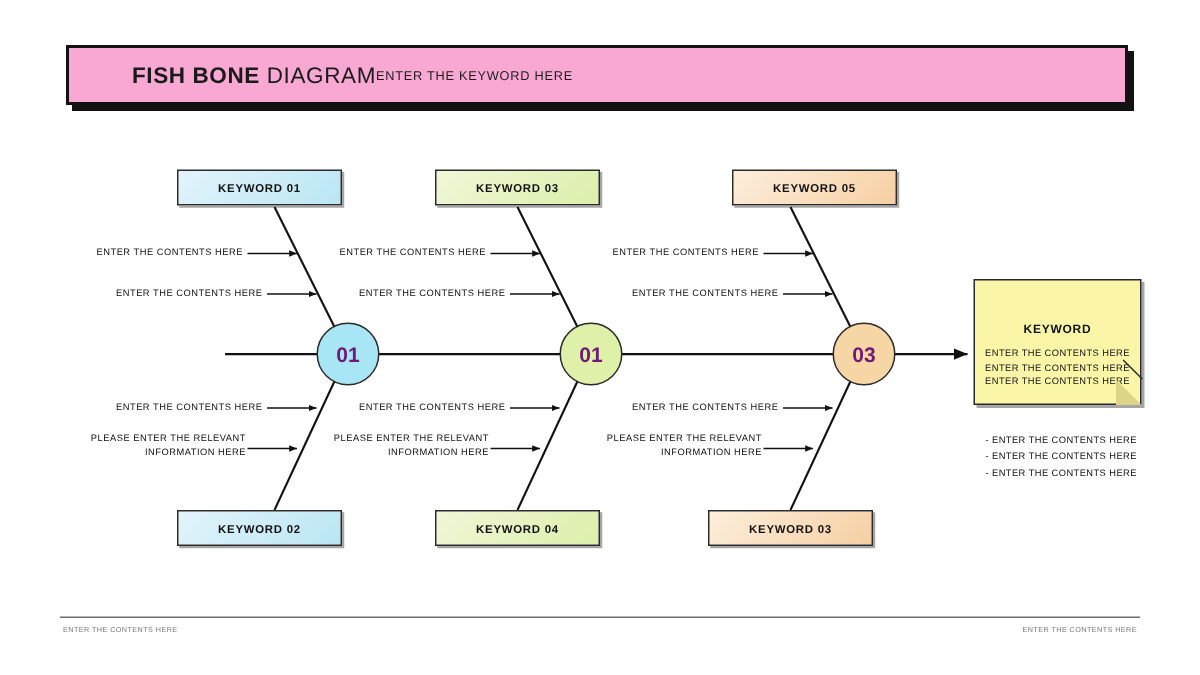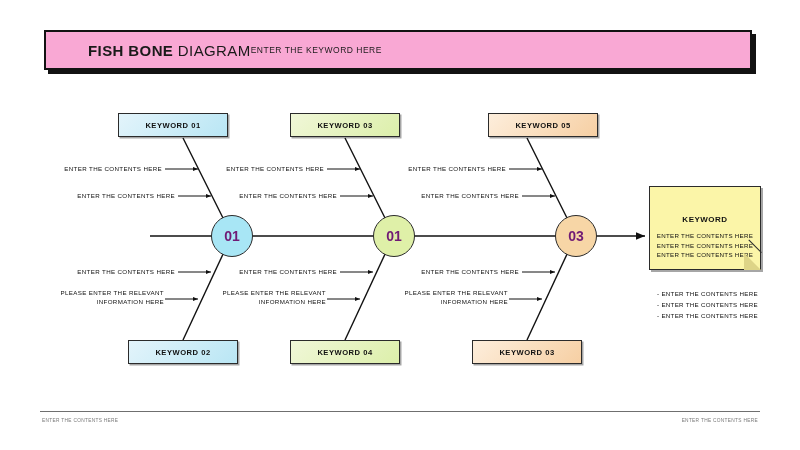--- a/index.html
+++ b/index.html
@@ -244,21 +244,21 @@
     <line x1="327" y1="299" x2="360" y2="299" stroke="#111111" stroke-width="1" marker-end="url(#arrow-thin)"></line>
 
     <line x1="522" y1="272" x2="555" y2="272" stroke="#111111" stroke-width="1" marker-end="url(#arrow-thin)"></line>
     <line x1="509" y1="299" x2="542" y2="299" stroke="#111111" stroke-width="1" marker-end="url(#arrow-thin)"></line>
   </svg>
 
   <div class="kw-box kw-blue" style="left:118px; top:113px;">KEYWORD 01</div>
   <div class="kw-box kw-green" style="left:290px; top:113px;">KEYWORD 03</div>
   <div class="kw-box kw-orange" style="left:488px; top:113px;">KEYWORD 05</div>
 
-  <div class="kw-box kw-blue" style="left:118px; top:340px;margin-left:10px;">KEYWORD 02</div>
+  <div class="kw-box kw-blue" style="left:118px; top:340px;">KEYWORD 02</div>
   <div class="kw-box kw-green" style="left:290px; top:340px;text-align:center;">KEYWORD 04</div>
   <div class="kw-box kw-orange" style="left:472px; top:340px;">KEYWORD 03</div>
 
   <div class="node node-blue" style="left:211px; top:215px;">01</div>
   <div class="node node-green" style="left:373px; top:215px;">01</div>
   <div class="node node-orange" style="left:555px; top:215px;">03</div>
 
   <div class="branch-label" style="left:44px;  top:165px; width:118px;">ENTER THE CONTENTS HERE</div>
   <div class="branch-label" style="left:57px;  top:192px; width:118px;">ENTER THE CONTENTS HERE</div>
 

